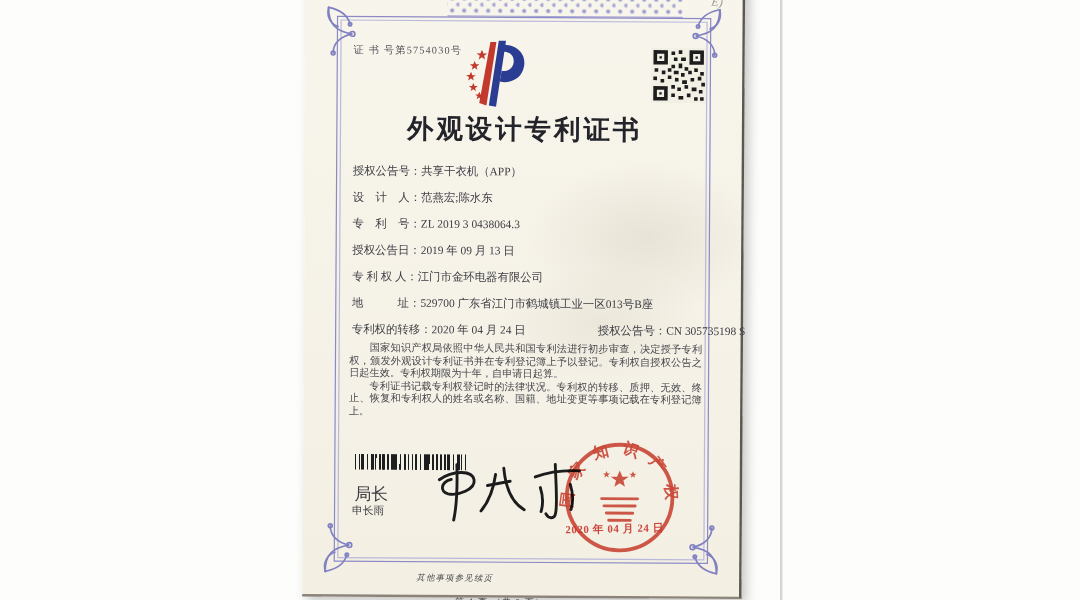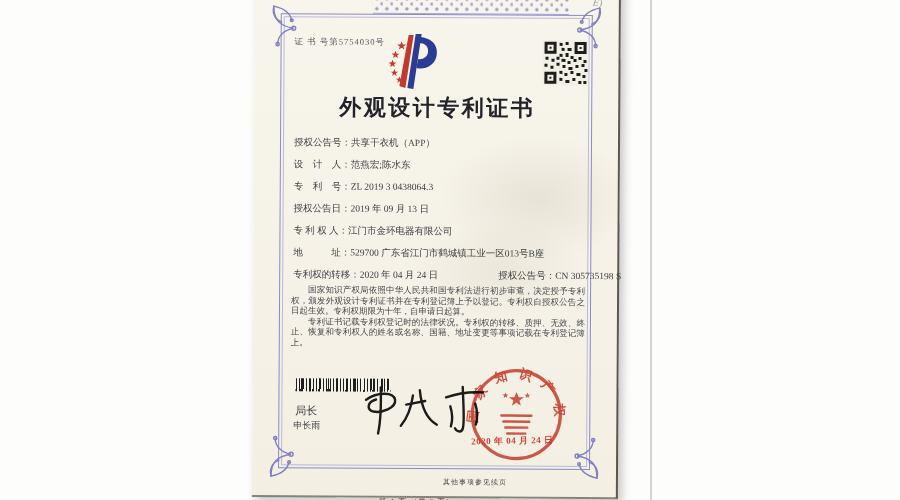--- a/index.html
+++ b/index.html
@@ -54,32 +54,32 @@
 
   .paras { position:absolute; left:38px; top:304px; width:294px; }
   .paras p { font-size:8.5px; line-height:10.6px; color:#46464c; text-align:justify; text-indent:2em; }
 
   .barcode { position:absolute; left:43px; top:398px; width:95px; height:13px;
     background:
       repeating-linear-gradient(90deg,#1e1e1e 0 1.2px,transparent 1.2px 3.4px),
       repeating-linear-gradient(90deg,transparent 0 5px,#1e1e1e 5px 6.8px,transparent 6.8px 9px);
     background-color:#f4f1e6; }
 
-  .signer-title { position:absolute; left:43px; top:423px; font-size:11px; color:#3b3b42; }
+  .signer-title { position:absolute; left:43px; top:423px; font-size:14px; color:#3b3b42; }
   .signer-name  { position:absolute; left:41px; top:439px; font-size:9px; color:#3b3b42;text-align:right; }
   .signature { position:absolute; left:98px; top:401px; transform:rotate(-2deg); }
 
   .seal { position:absolute; left:213px; top:382px; mix-blend-mode:multiply; opacity:.92; }
   .seal-date { position:absolute; left:219px; top:453px; font-size:9px; color:#c8362b;
     transform:rotate(-1.5deg); letter-spacing:.5px; white-space:nowrap; font-weight:bold; opacity:.9; }
 
   .page-footer { position:absolute; left:85px; top:475px; width:160px; text-align:center;
     font-size:7.5px; color:#3c3c42; letter-spacing:1px;margin-top:41px; }
-  .continuation { position:absolute; left:95px; top:496px; width:160px; text-align:right;
-    font-size:7px; color:#4a4a50; letter-spacing:1px; }
+  .continuation { position:absolute; left:95px; top:496px; width:160px; text-align:left;
+    font-size:7px; color:#4a4a50; letter-spacing:1px;font-style:italic; }
 
   .annotation { position:absolute; left:338px; top:15px; font-size:10px; color:#9b9b9b;
     transform:rotate(8deg); font-style:italic; }
 </style>
 </head>
 <body>
 
 <div class="scene">
   <div class="sheet-edge"></div>
 

